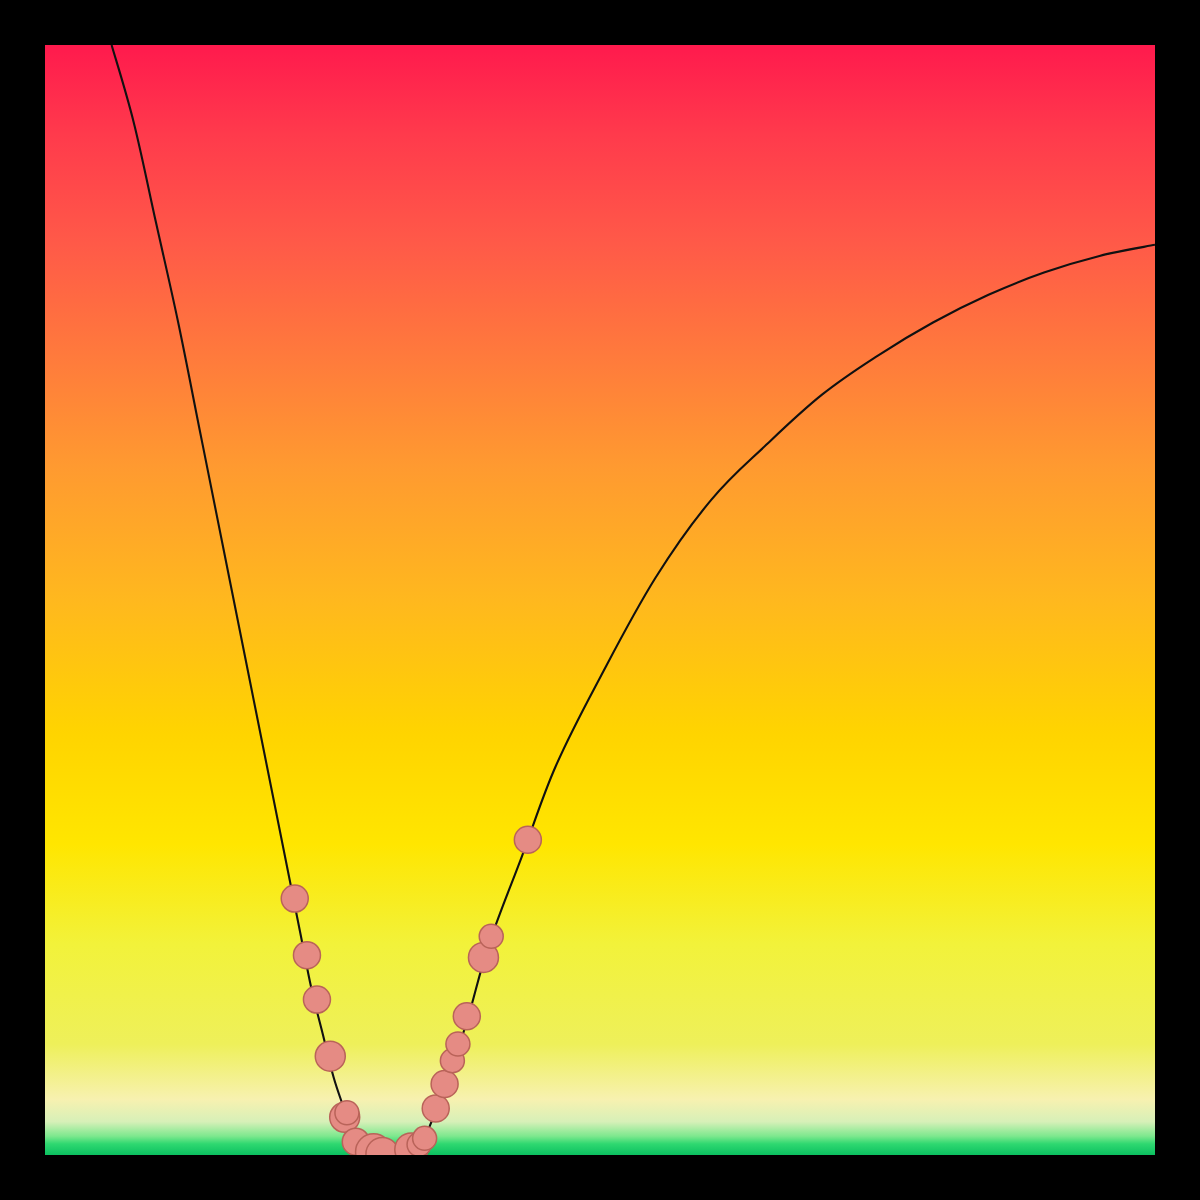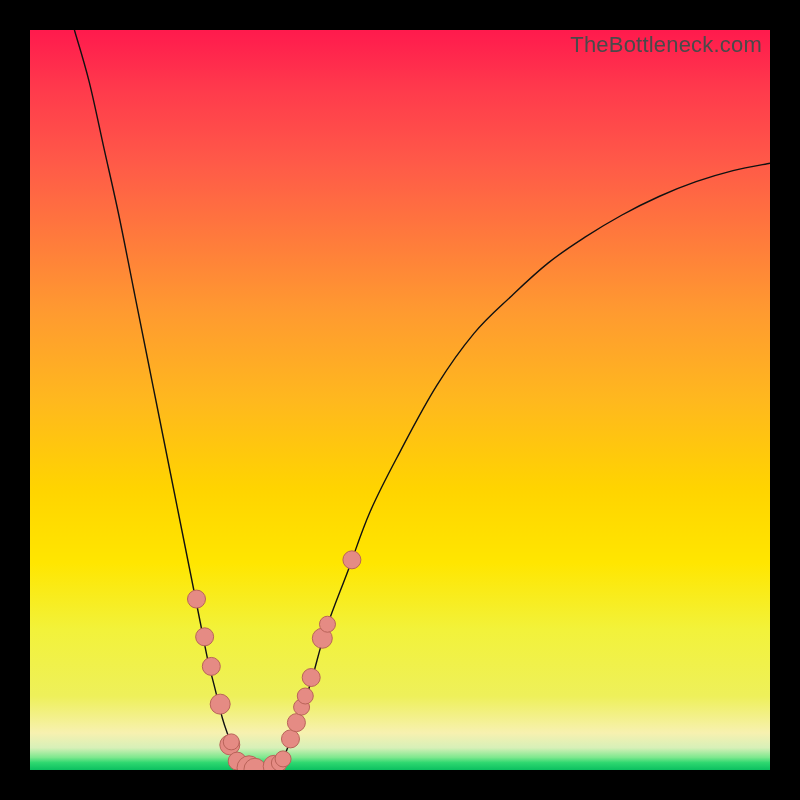--- a/index.html
+++ b/index.html
@@ -72,21 +72,20 @@
   }
 </style>
 </head>
 <body>
 
 <div class="frame">
   <div class="gradient">
     <div class="g-upper"></div>
   </div>
 
-  <div class="watermark">TheBottleneck.com</div>
 
   <svg class="curves" viewBox="0 0 740 740">
     <path id="curve-left" class="curve" d="M 44.4 0 C 47.064 9.323999999999991, 53.872 30.48799999999996, 59.2 51.799999999999955 C 64.528 73.11199999999995, 68.672 94.42399999999998, 74 118.39999999999998 C 79.328 142.37599999999998, 83.472 159.692, 88.8 185 C 94.128 210.308, 98.272 232.36, 103.60000000000001 259 C 108.92800000000001 285.64, 114.40400000000001 313.0199999999999, 118.4 332.99999999999994 C 122.396 352.97999999999996, 123.13600000000001 356.68, 125.80000000000001 370 C 128.464 383.32, 130.536 393.68, 133.2 407 C 135.86399999999998 420.32, 137.93599999999998 430.68, 140.6 444 C 143.264 457.32, 145.33599999999998 467.68, 148 481 C 150.66400000000002 494.32, 152.736 504.68, 155.4 518 C 158.06400000000002 531.32, 160.136 541.68, 162.8 555 C 165.46400000000003 568.32, 167.53600000000003 578.68, 170.20000000000002 592 C 172.864 605.32, 174.936 617.012, 177.6 629 C 180.26399999999998 640.988, 182.33599999999998 647.944, 185 658.6 C 187.66400000000002 669.2560000000001, 189.736 678.8760000000001, 192.4 688.2 C 195.06400000000002 697.524, 197.136 702.408, 199.8 710.4 C 202.46400000000003 718.3919999999999, 205.86800000000002 728.604, 207.20000000000002 732.6"></path>
     <path id="curve-floor" class="curve" d="M 207.20000000000002 732.6 C 208.532 733.5324, 211.936 736.5812, 214.6 737.78 C 217.26399999999998 738.9788, 219.33599999999998 738.9936, 222 739.26 C 224.66400000000002 739.5264, 226.736 739.3932, 229.4 739.26 C 232.06400000000002 739.1268, 234.136 739.0527999999999, 236.8 738.52 C 239.46400000000003 737.9872, 241.536 737.3656, 244.20000000000002 736.3 C 246.86400000000003 735.2343999999999, 250.26800000000003 733.266, 251.60000000000002 732.6"></path>
     <path id="curve-right" class="curve" d="M 251.60000000000002 732.6 C 254.264 725.94, 261.072 710.2520000000001, 266.4 695.6 C 271.72799999999995 680.948, 275.87199999999996 668.5160000000001, 281.2 651.2 C 286.528 633.884, 289.34 619.38, 296 599.4 C 302.66 579.42, 310.20799999999997 561.5120000000001, 318.2 540.2 C 326.192 518.888, 331.076 502.312, 340.40000000000003 481 C 349.72400000000005 459.688, 358.012 444.444, 370 421.8 C 381.988 399.156, 393.68000000000006 376.512, 407.00000000000006 355.2 C 420.32000000000005 333.888, 430.68 319.384, 444 303.40000000000003 C 457.32 287.41600000000005, 467.68 279.054, 481 266.4 C 494.32 253.74599999999995, 504.68 243.75599999999994, 518 233.09999999999997 C 531.32 222.444, 541.68 215.85800000000003, 555 207.20000000000005 C 568.32 198.54200000000006, 578.68 192.32600000000002, 592 185 C 605.32 177.67399999999998, 615.68 172.494, 629 166.5 C 642.32 160.506, 652.68 156.36199999999994, 666 151.69999999999993 C 679.32 147.03799999999993, 689.68 143.9299999999999, 703 140.5999999999999 C 716.32 137.26999999999992, 733.34 134.532, 740 133.20000000000005"></path>
     <g id="dots">
         <circle cx="166.5" cy="569.06" r="9" class="dot"></circle>
         <circle cx="174.64000000000001" cy="606.8" r="9" class="dot"></circle>
         <circle cx="181.29999999999998" cy="636.4" r="9" class="dot"></circle>
         <circle cx="190.18" cy="674.14" r="10" class="dot"></circle>

